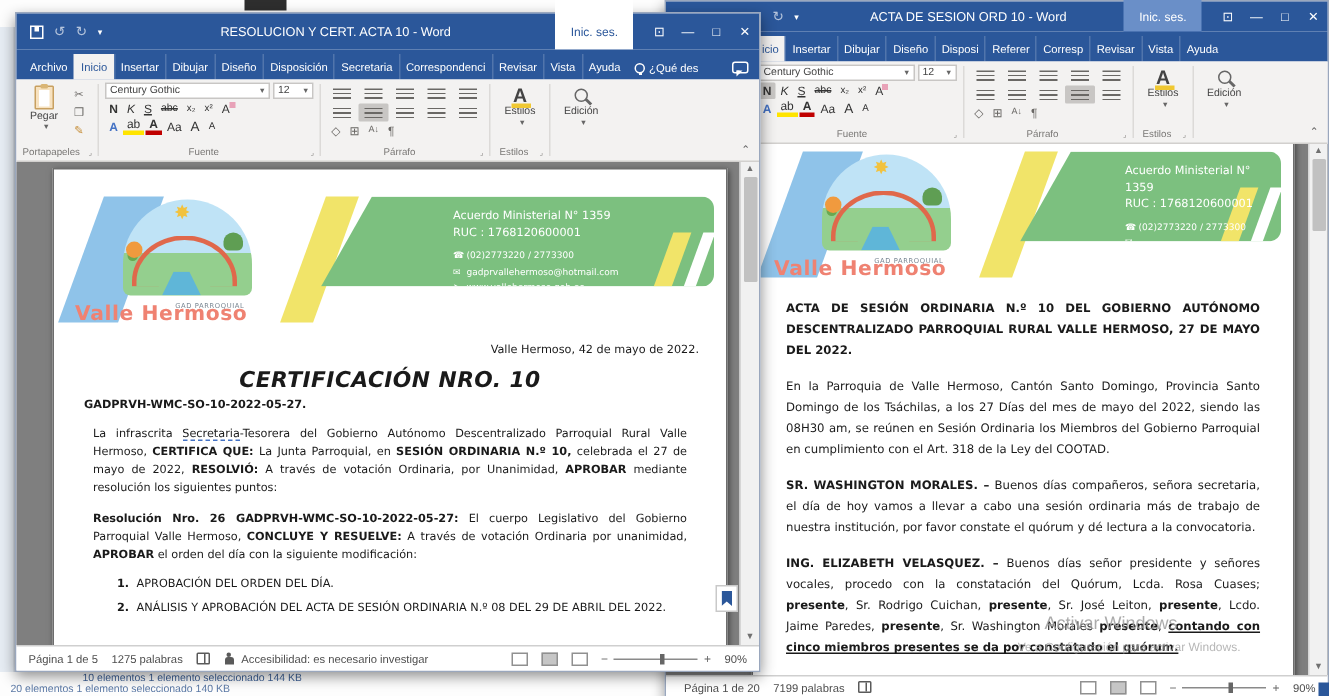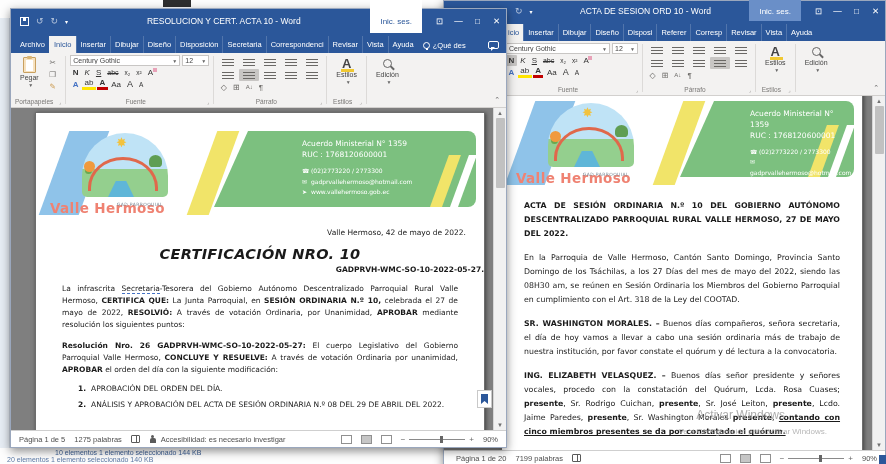--- a/index.html
+++ b/index.html
@@ -85,41 +85,41 @@
   .vicon{width:11px;height:9px;border:1px solid #909090;background:#fff;}
   .vicon.sel{background:#c6c6c6;}
   .slider{display:flex;align-items:center;gap:4px;}
   .sl-track{width:56px;height:1px;background:#8a8a8a;position:relative;}
   .sl-thumb{position:absolute;top:-3px;left:55%;width:3px;height:7px;background:#666;}
   .sl-sign{font-size:8px;color:#666;}
   
   .lh{position:relative;height:88px;margin:0 8px;}
   .lh-blue{position:absolute;left:10px;top:0;width:40px;height:84px;background:#8fc3e9;transform:skewX(-20deg);}
   .lh-yel1{position:absolute;left:158px;top:0;width:22px;height:84px;background:#f1e469;transform:skewX(-20deg);}
-  .lh-green{position:absolute;left:170px;top:0;right:0;height:76px;background:#7cc07f;border-radius:0 8px 8px 0;clip-path:polygon(34px 0,100% 0,100% 100%,0 100%);overflow:hidden;}
+  .lh-green{position:absolute;left:170px;top:0;right:0;height:60px;background:#7cc07f;border-radius:0 8px 8px 0;clip-path:polygon(34px 0,100% 0,100% 100%,0 100%);overflow:hidden;}
   .lh-yel2{position:absolute;right:26px;top:24px;width:12px;height:60px;background:#f1e469;transform:skewX(-20deg);}
   .lh-wht{position:absolute;right:10px;top:24px;width:8px;height:60px;background:#fff;transform:skewX(-20deg);}
   .lh-txt{position:absolute;top:8px;left:88px;color:#fff;}
   .lh-line1{font-size:7.5px;line-height:1.45;}
   .lh-contact{font-size:6px;line-height:1.8;margin-top:5px;}
   .lh-contact .cic{display:inline-block;width:9px;font-size:6px;}
   .logoart{position:absolute;left:38px;top:2px;width:86px;height:64px;border-radius:43px 43px 5px 5px;background:linear-gradient(180deg,#bfe3f6 0 56%,#94cf8e 56% 100%);overflow:hidden;}
   .l-gear{position:absolute;top:2px;left:34px;color:#f2c23e;font-size:13px;}
   .l-bridge{position:absolute;top:24px;left:6px;width:70px;height:34px;border:3px solid #e0684b;border-bottom:none;border-radius:50% 50% 0 0/90% 90% 0 0;}
   .l-flower{position:absolute;left:2px;top:28px;width:11px;height:11px;border-radius:50%;background:#f09a3e;box-shadow:-1px 4px 0 -2px #6aa84f;}
   .l-palm{position:absolute;right:6px;top:22px;width:13px;height:12px;border-radius:50% 50% 30% 30%;background:#5f9e53;}
   .l-river{position:absolute;left:26px;bottom:0;width:26px;height:16px;background:#5fb6d8;clip-path:polygon(30% 0,70% 0,100% 100%,0 100%);}
   .brand{position:absolute;left:6px;bottom:2px;white-space:nowrap;}
   .brand-main{font-size:13.5px;font-weight:bold;color:#ef8272;letter-spacing:.4px;}
   .brand-sub{font-size:4.5px;color:#7b8894;letter-spacing:.4px;position:absolute;right:2px;top:3.5px;}
   
   .docfont{font-family:"DejaVu Sans",sans-serif;color:#1a1a1a;}
   .date-line{text-align:right;font-size:7.5px;margin:9px 18px 0;}
   .doc-title{font-size:14.5px;font-weight:bold;font-style:italic;text-align:center;margin-top:9px;letter-spacing:.3px;}
-  .doc-sub{font-size:7.5px;font-weight:bold;text-align:right;margin-top:3px;}
+  .doc-sub{font-size:7.5px;font-weight:bold;text-align:left;margin-top:3px;margin-left:20px;}
   .body-l{padding:0 26px;font-size:7.5px;line-height:1.6;text-align:justify;}
   .body-l p{margin-top:9px;}
   .doc-list{margin-top:7px;padding-left:16px;}
   .doc-li{display:flex;gap:5px;margin-top:4px;}
   .doc-li .n{font-weight:bold;}
   .b{font-weight:bold;} .u{text-decoration:underline;}
   .g{border-bottom:1px dashed #4472c4;}
   .body-r{padding:0 22px;font-size:7.8px;line-height:1.8;text-align:justify;}
   .body-r p{margin-top:10px;}
   .acta-title{font-weight:bold;margin-top:14px;}

